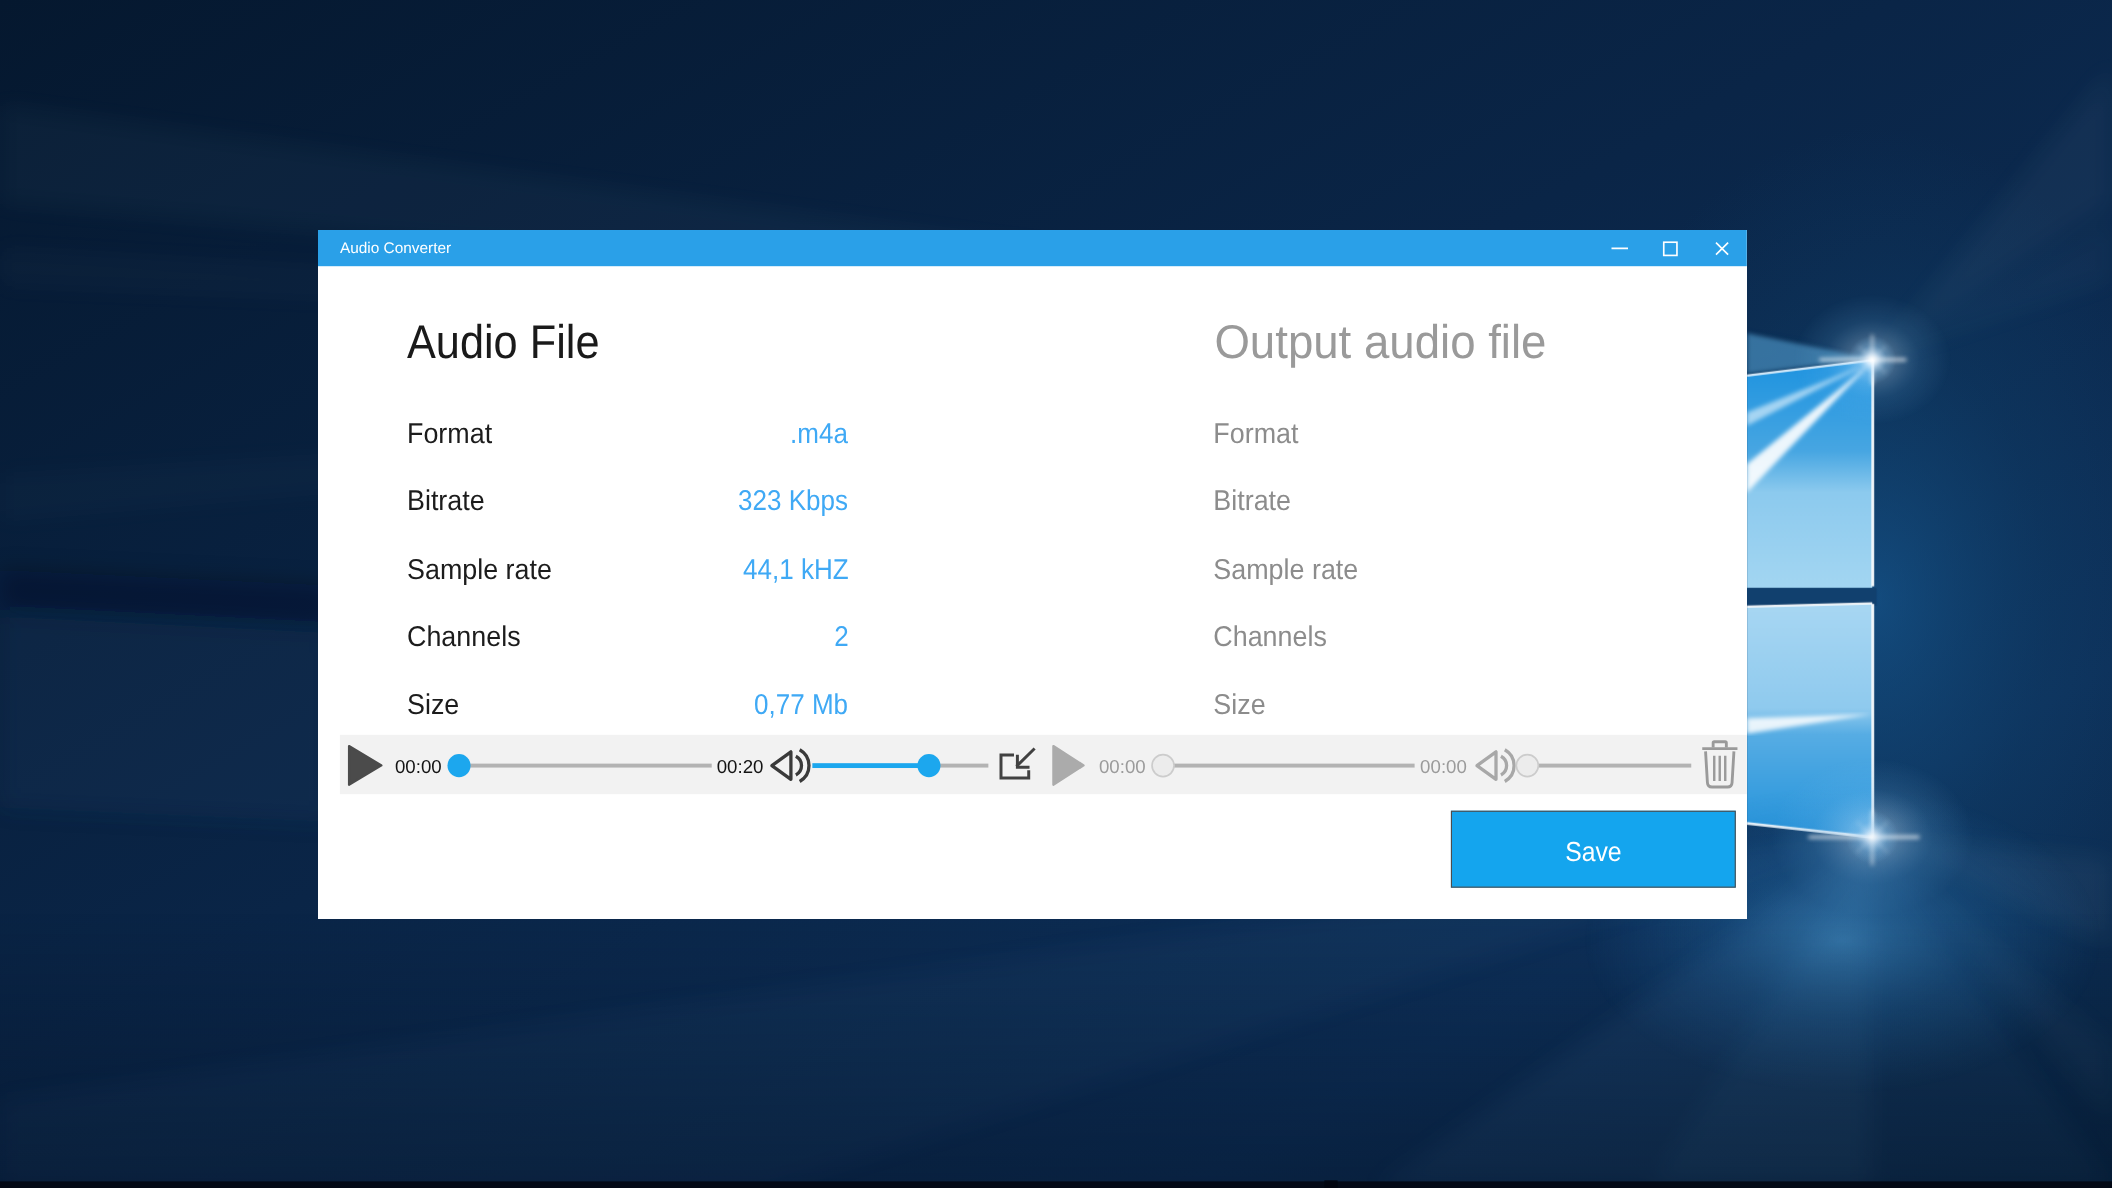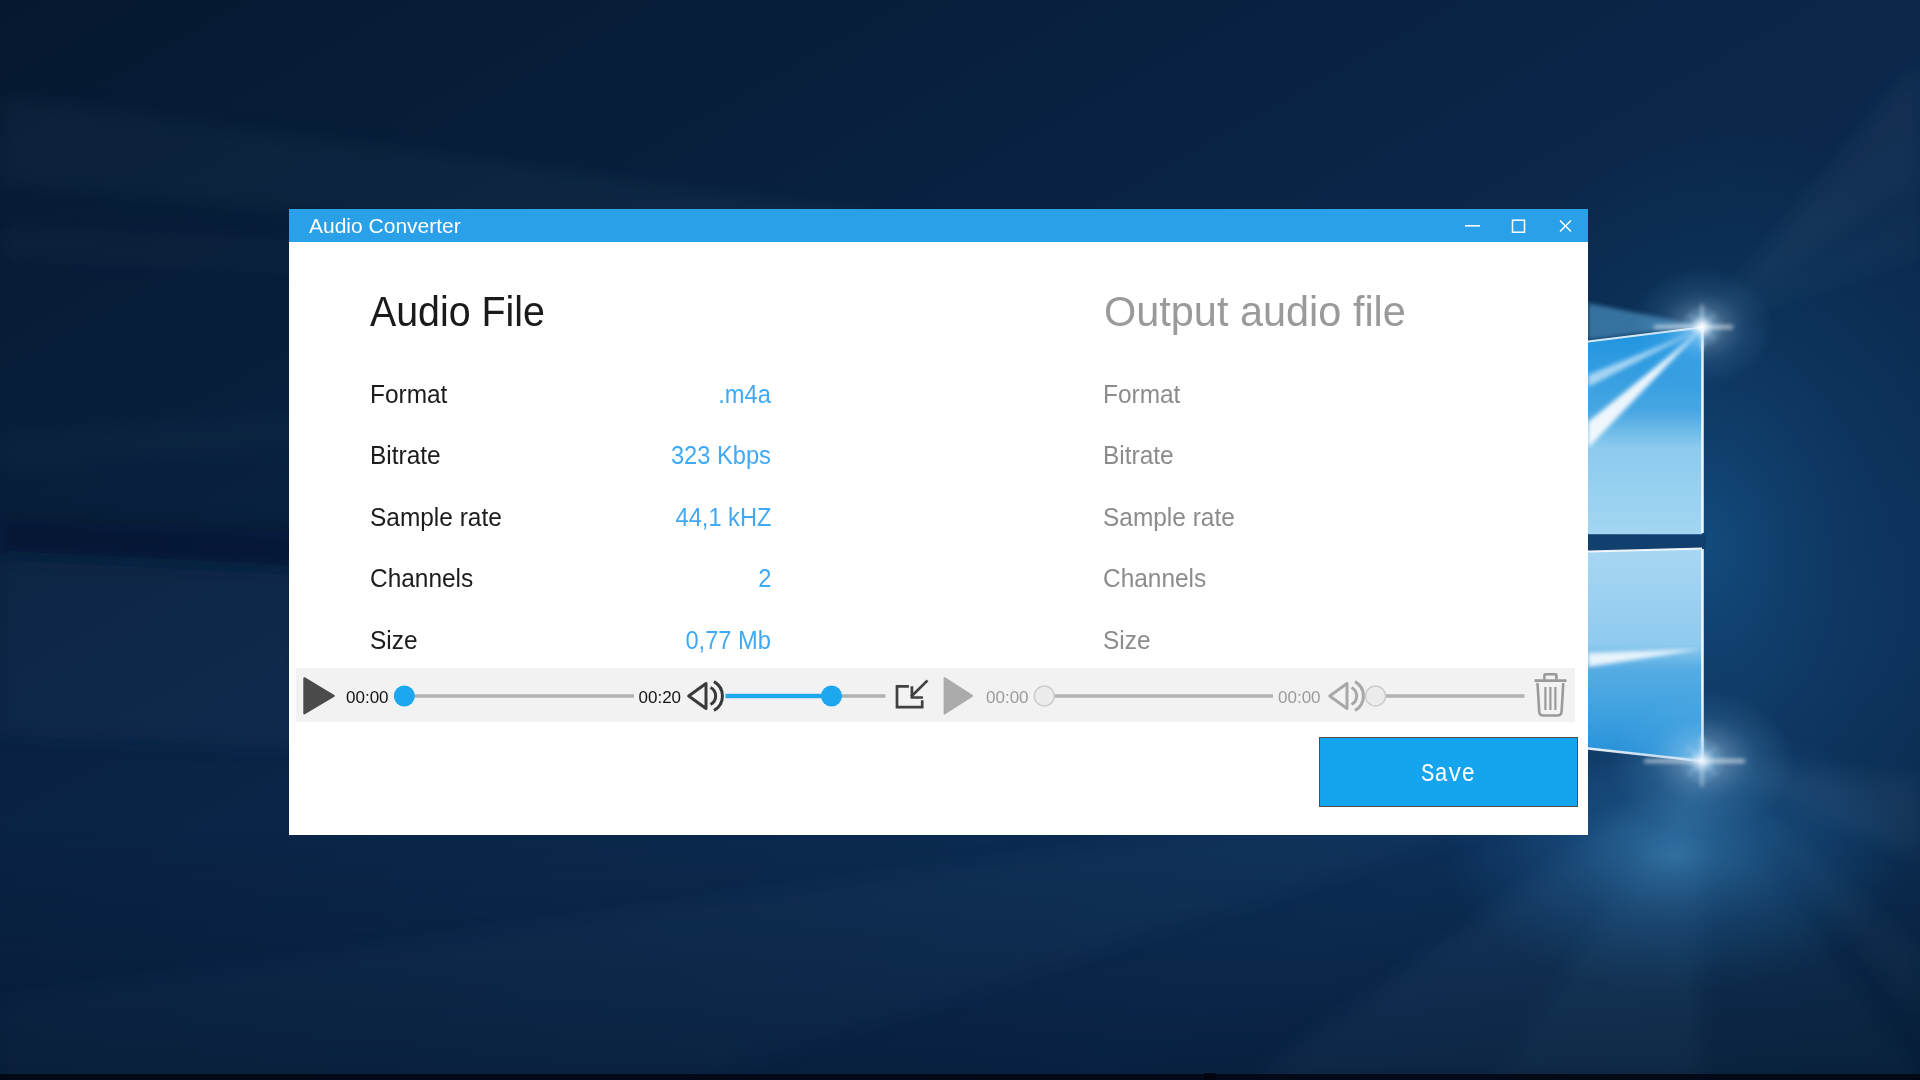--- a/index.html
+++ b/index.html
@@ -1,31 +1,31 @@
 <!DOCTYPE html>
 <html><head>
 <meta charset="utf-8">
 <style>
   html,body{margin:0;padding:0;width:1920px;height:1080px;overflow:hidden;background:#0a2444;}
   *{box-sizing:border-box;}
   body{font-family:"Liberation Sans", sans-serif;}
   #bg{position:absolute;left:0;top:0;width:1920px;height:1080px;}
   #win{position:absolute;left:289px;top:209px;width:1299px;height:626px;background:#fff;}
   #titlebar{position:absolute;left:0;top:0;width:1299px;height:33px;background:#2aa0e8;}
-  #title{position:absolute;left:20px;top:0;line-height:33px;font-size:21px;color:#fff;}
+  #title{position:absolute;left:20px;top:0;line-height:33px;font-size:14px;color:#fff;}
   .h1{position:absolute;font-size:43px;line-height:43px;color:#1a1a1a;white-space:nowrap;transform-origin:0 0;}
   .lab{display:inline-block;transform:scaleX(0.94);transform-origin:0 50%;}
   .val{display:inline-block;transform:scaleX(0.91);transform-origin:100% 50%;}
   .row{position:absolute;width:401px;font-size:26px;line-height:26px;display:flex;justify-content:space-between;white-space:nowrap;}
   .row .lab{color:#1c1c1c;}
   .row .val{color:#3fa9f5;}
   .grow{color:#8c8c8c !important;}
   #mp3{position:absolute;left:570px;top:166px;width:160px;height:160px;border-radius:50%;background:#fff;box-shadow:0 4px 14px rgba(0,0,0,0.15);}
-  #bar{position:absolute;left:7px;top:459px;width:1279px;height:54px;background:#f2f2f2;}
-  #save{position:absolute;left:1030px;top:528px;width:259px;height:70px;background:#14a5ee;border:1px solid #4c4c4c;color:#fff;font-size:25px;text-align:center;line-height:68px;padding-top:3px;font-family:Liberation Mono, monospace;}
+  #bar{position:absolute;left:20px;top:459px;width:1279px;height:54px;background:#f2f2f2;}
+  #save{position:absolute;left:1030px;top:528px;width:259px;height:70px;background:#14a5ee;border:1px solid #4c4c4c;color:#fff;font-size:25px;text-align:center;line-height:68px;padding-top:3px;}
 </style>
 </head>
 <body>
 <svg id="bg" viewBox="0 0 1920 1080">
   <defs>
     <linearGradient id="base" x1="0" y1="0" x2="1" y2="1">
       <stop offset="0" stop-color="#05182f"></stop>
       <stop offset="0.45" stop-color="#0a2547"></stop>
       <stop offset="0.78" stop-color="#0d2f58"></stop>
       <stop offset="1" stop-color="#0a2848"></stop>

